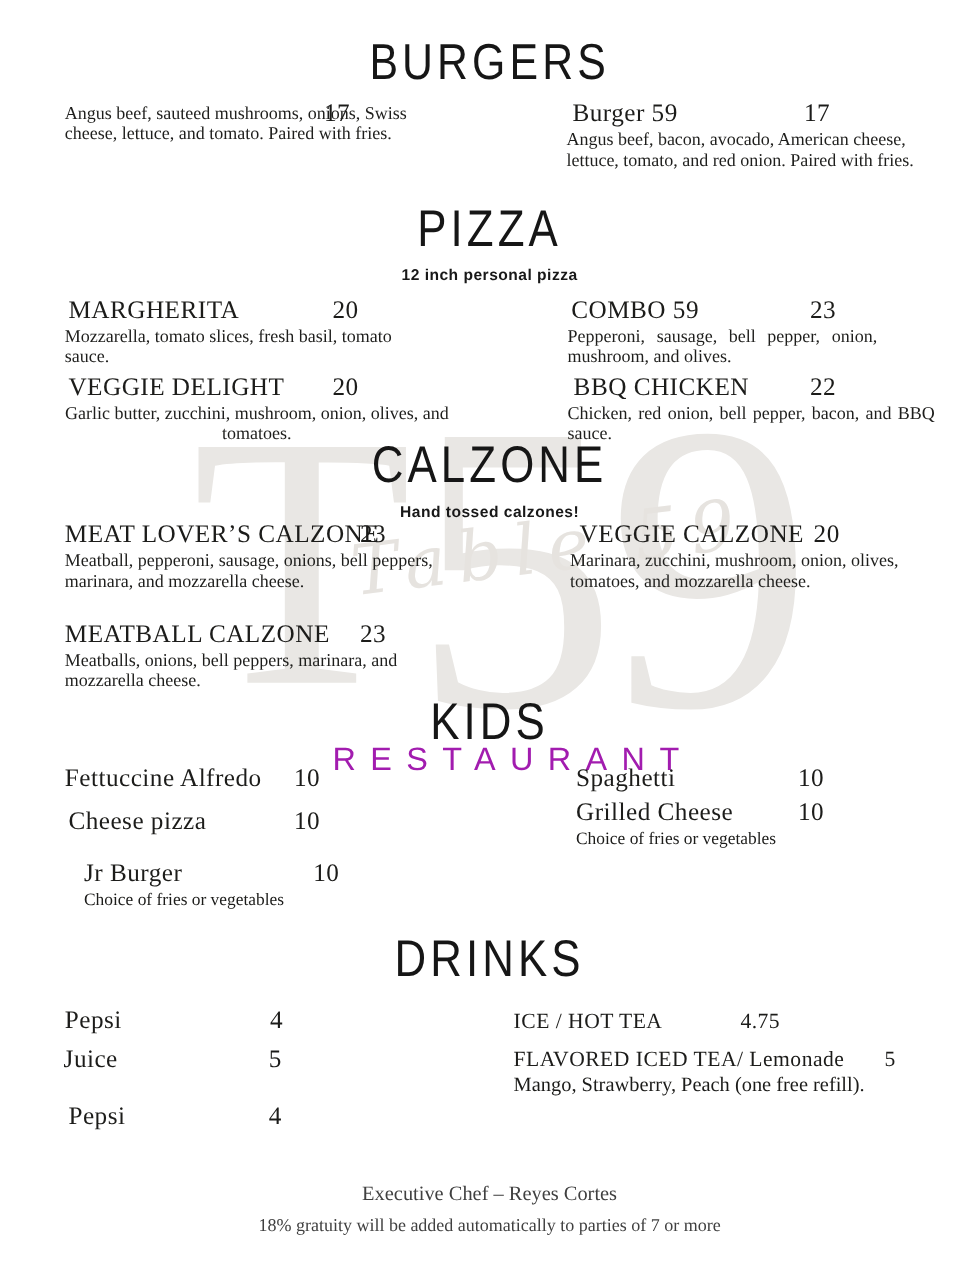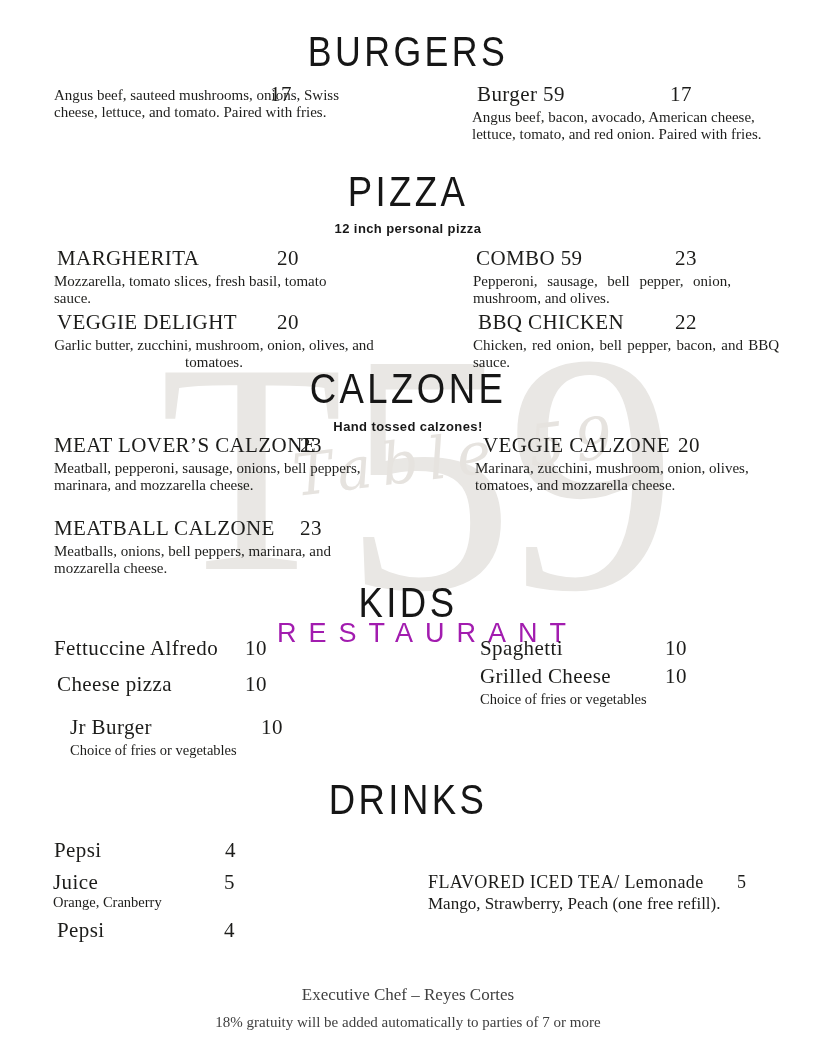--- a/index.html
+++ b/index.html
@@ -221,30 +221,35 @@
         <span class="nm">Pepsi</span>
         <span class="price pdL">4</span>
       </div>
     </div>
 
     <div class="item" style="left:53px;top:871px;width:240px;">
       <div class="head">
         <span class="nm">Juice</span>
         <span class="price pdL">5</span>
       </div>
-      <div class="note" style="margin-top:1px;">Orange, Cranberry</div>
     </div>
 
     <div class="item" style="left:57px;top:919px;width:240px;">
       <div class="head">
         <span class="nm">Pepsi</span>
         <span class="price pdL" style="left:167px;">4</span>
       </div>
     </div>
 
+    <div class="item sm" style="left:428px;top:840px;width:330px;">
+      <div class="head">
+        <span class="nm">ICE / HOT TEA</span>
+        <span class="price pdT">4.75</span>
+      </div>
+    </div>
 
     <div class="item sm" style="left:428px;top:871px;width:340px;">
       <div class="head">
         <span class="nm">FLAVORED ICED TEA/ Lemonade</span>
         <span class="price pdF">5</span>
       </div>
       <div class="note-lg" style="width:340px;">Mango, Strawberry, Peach (one free refill).</div>
     </div>
 
     <div class="footer-line chef" style="top:985px;">Executive Chef – Reyes Cortes</div>

